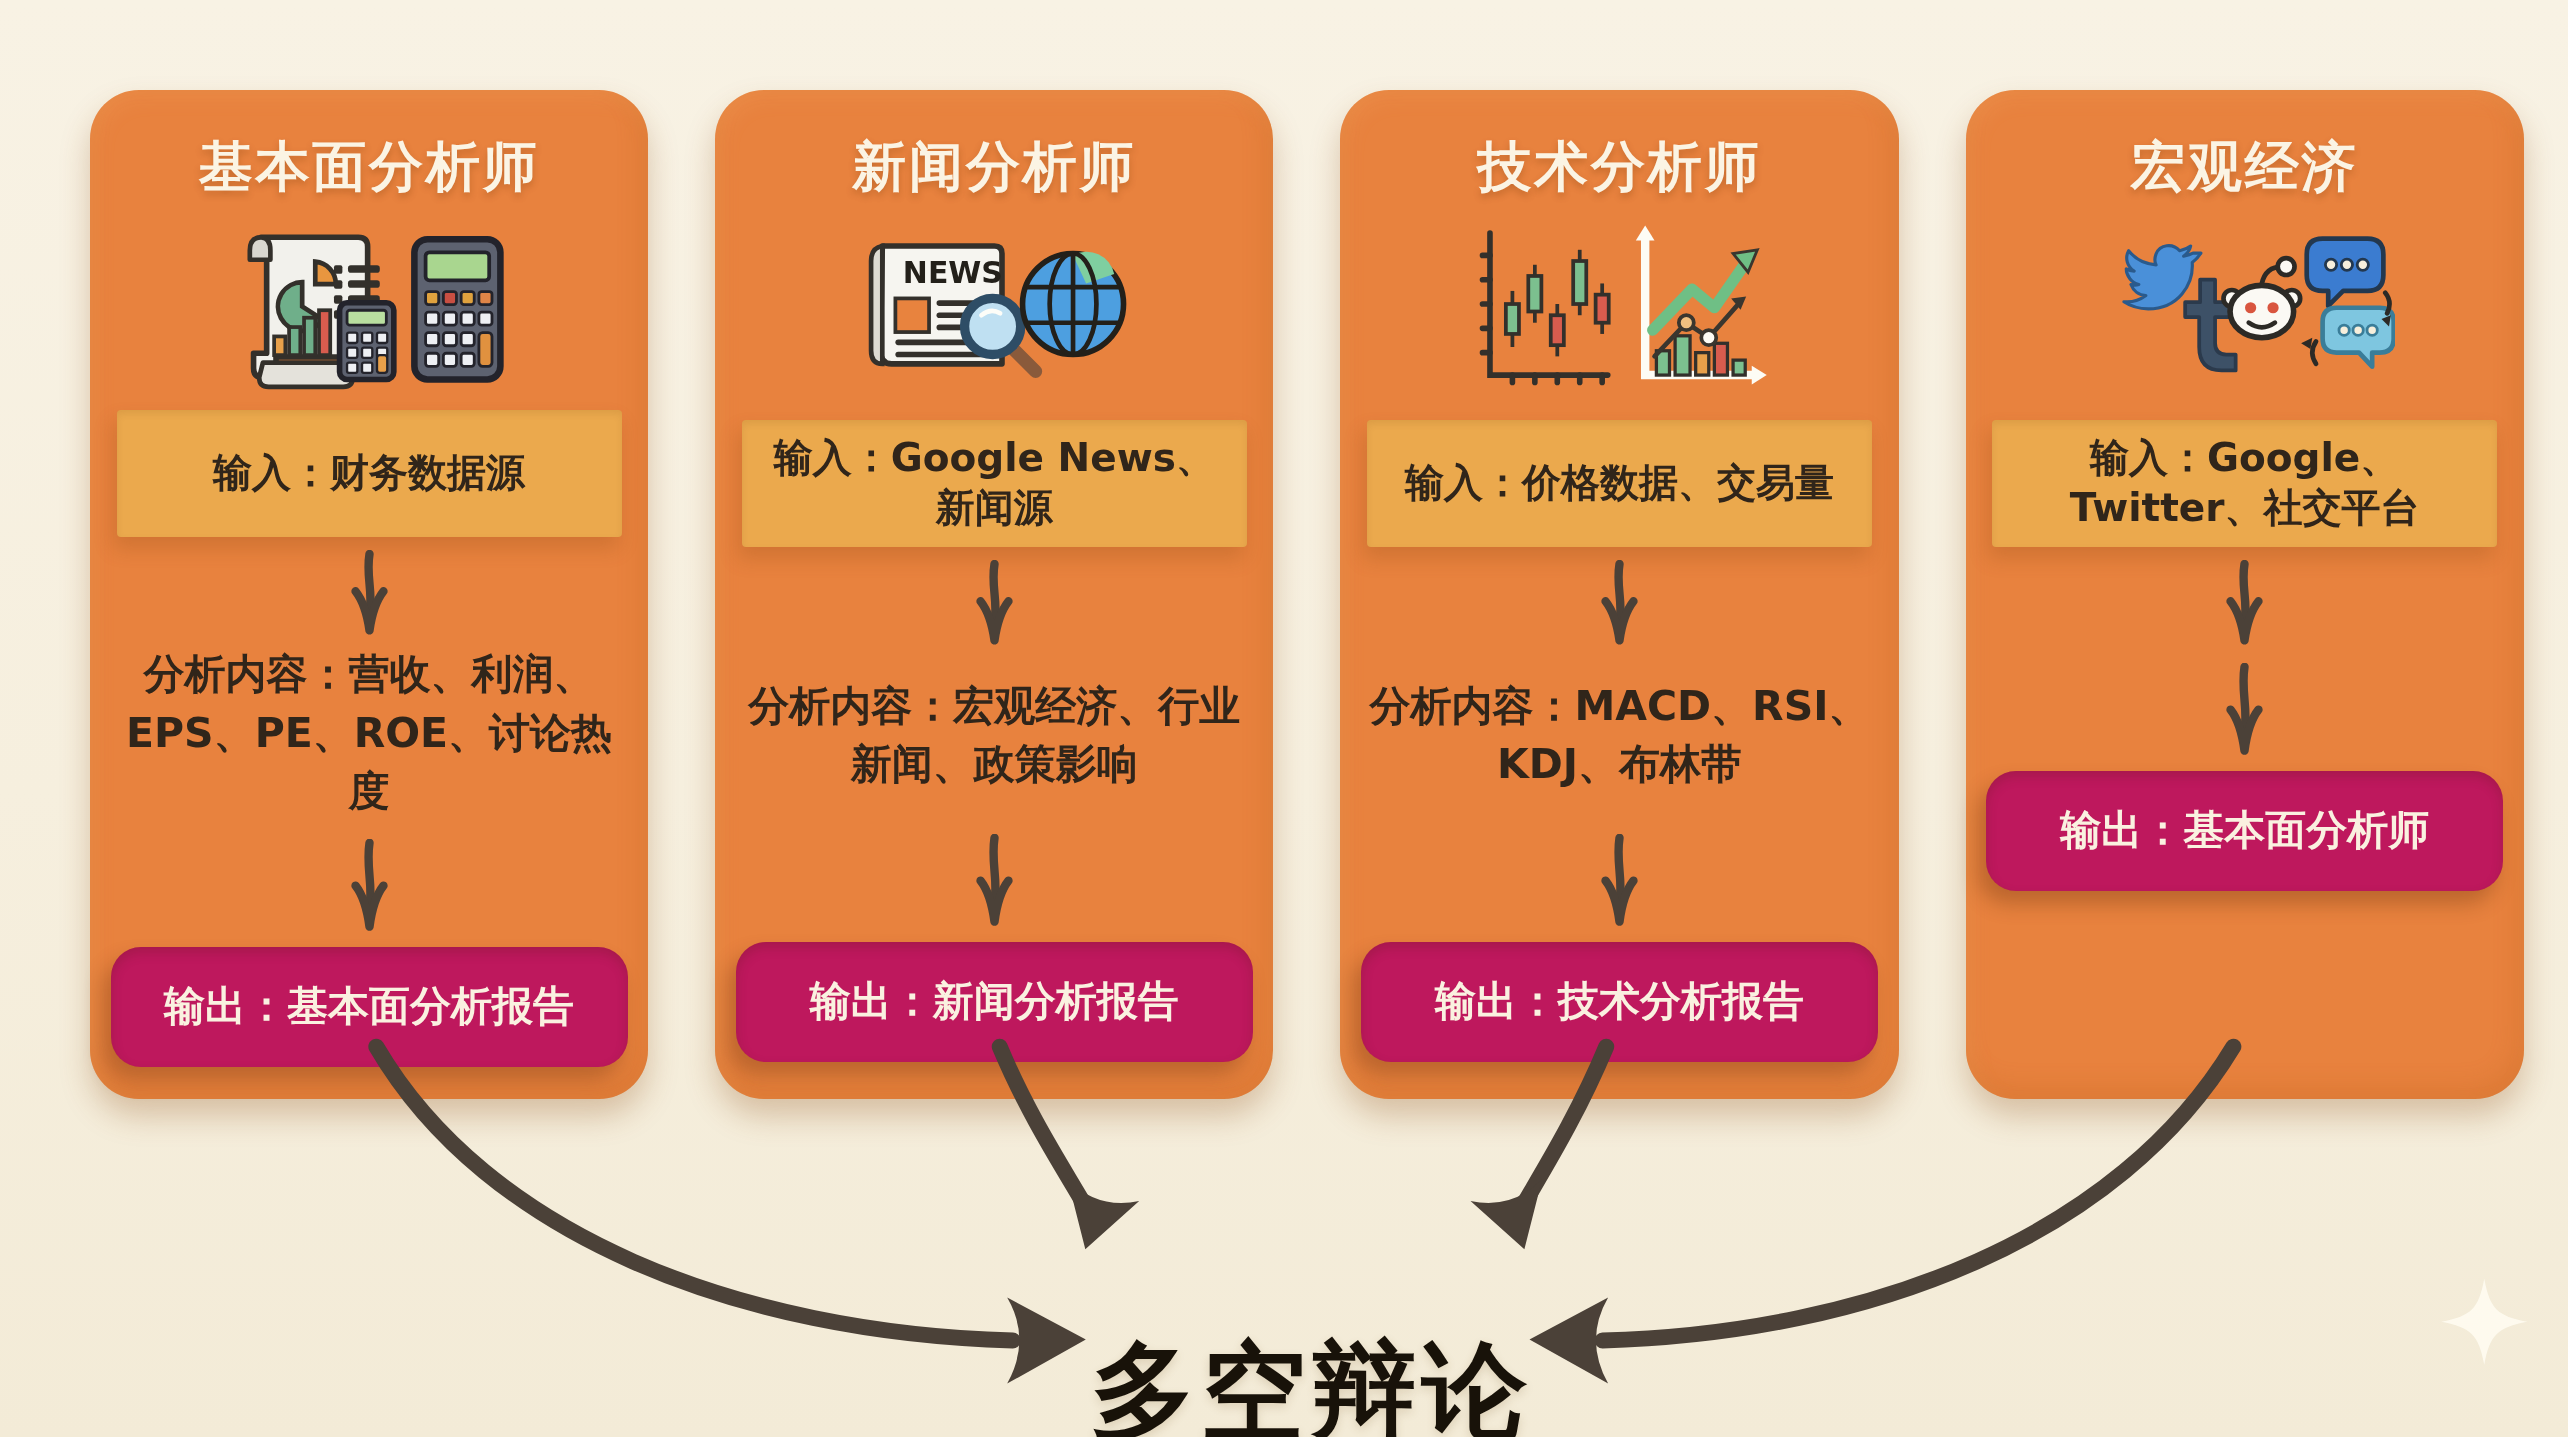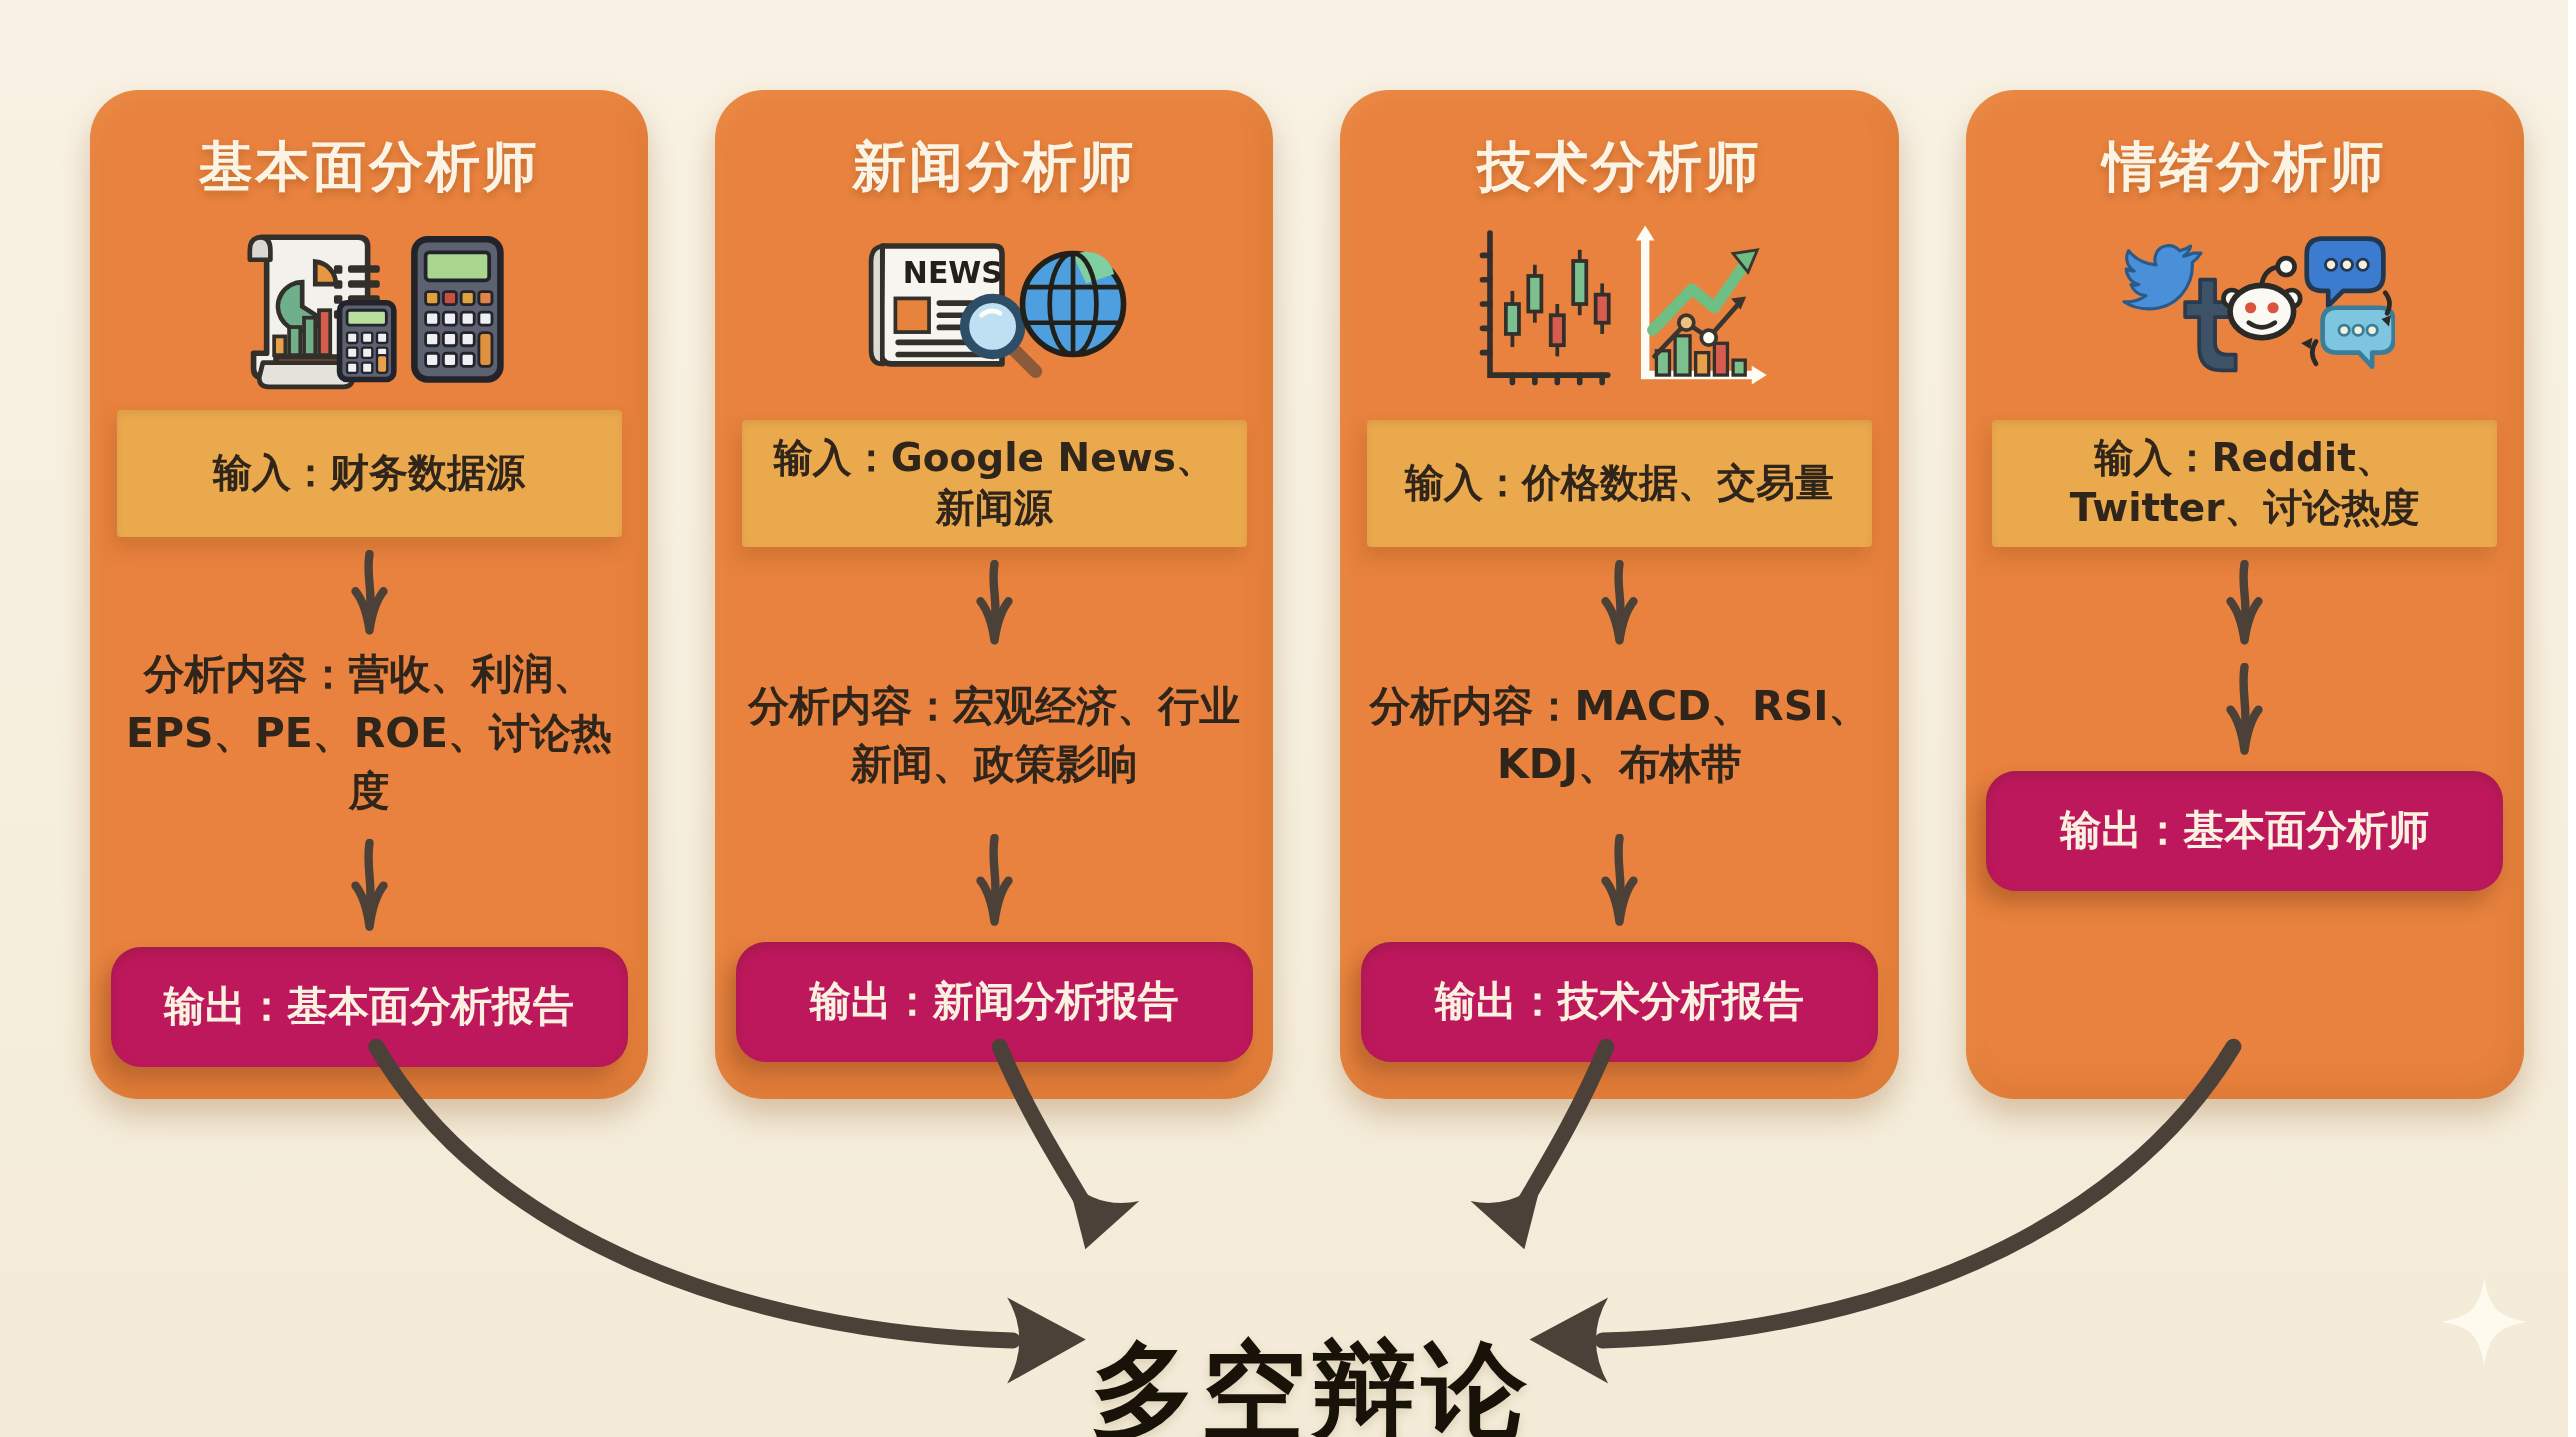--- a/index.html
+++ b/index.html
@@ -246,21 +246,21 @@
       </svg>
       <div class="analysis">分析内容：MACD、RSI、KDJ、布林带</div>
       <svg class="flow-arrow second" width="41" height="97" viewBox="0 0 44 104">
         <path d="M22 4 C18 30 26 50 22 72" stroke="#4b4138" stroke-width="9" fill="none" stroke-linecap="round"></path>
         <path d="M7 50 Q18 64 22 94 M37 50 Q26 64 22 94" stroke="#4b4138" stroke-width="9" fill="none" stroke-linecap="round" stroke-linejoin="round"></path>
       </svg>
       <div class="output-box">输出：技术分析报告</div>
     </section>
 
     <section class="card">
-      <div class="card-title">情绪分析师</div>
+      <div class="card-title">宏观经济</div>
       <div class="icon-row">
         <svg width="300" height="187" viewBox="0 0 320 200">
 
           <g transform="translate(12,14) scale(0.84)">
             <path d="M110 28 c-4 2 -8 3 -12 4 c4 -3 8 -8 9 -13 c-4 3 -9 5 -14 6 c-9 -10 -25 -8 -30 4 c-2 5 -2 10 0 14 c-14 -1 -27 -8 -35 -18 c-5 9 -2 20 7 26 c-3 0 -7 -1 -10 -3 c0 9 7 18 16 20 c-3 1 -7 1 -10 0 c3 8 10 14 19 14 c-8 6 -18 9 -28 8 c9 6 20 9 31 9 c38 0 58 -31 56 -59 c4 -3 8 -7 11 -12 z" fill="#4a90d9" stroke="#2a5a8c" stroke-width="4" stroke-linejoin="round"></path>
           </g>
 
           <g>
             <path d="M96 90 h16 v-24 h16 v24 h20 v16 h-20 v28 q0 12 12 12 h10 v17 h-15 q-24 0 -24 -25 v-32 h-15 z" fill="#3d5167" stroke="#2b3a4c" stroke-width="4" stroke-linejoin="round"></path>
           </g>
@@ -285,21 +285,21 @@
             <circle cx="266" cy="120" r="5.5" fill="#f7efdc" stroke="#3a7d99" stroke-width="3"></circle>
             <circle cx="281" cy="120" r="5.5" fill="#f7efdc" stroke="#3a7d99" stroke-width="3"></circle>
             <circle cx="296" cy="120" r="5.5" fill="#f7efdc" stroke="#3a7d99" stroke-width="3"></circle>
             <path d="M310 80 q8 10 2 22" fill="none" stroke="#2c2a26" stroke-width="5" stroke-linecap="round"></path>
             <path d="M316 104 l-10 4 8 8 z" fill="#2c2a26"></path>
             <path d="M236 132 q-8 12 0 24" fill="none" stroke="#2c2a26" stroke-width="5" stroke-linecap="round"></path>
             <path d="M232 128 l-2 12 -10 -6 z" fill="#2c2a26"></path>
           </g>
         </svg>
       </div>
-      <div class="io-box">输入：Reddit、Twitter、讨论热度</div>
+      <div class="io-box">输入：Google、Twitter、社交平台</div>
       <svg class="flow-arrow" width="41" height="90" viewBox="0 0 44 96">
         <path d="M22 4 C18 28 26 44 22 66" stroke="#4b4138" stroke-width="9" fill="none" stroke-linecap="round"></path>
         <path d="M7 44 Q18 58 22 86 M37 44 Q26 58 22 86" stroke="#4b4138" stroke-width="9" fill="none" stroke-linecap="round" stroke-linejoin="round"></path>
       </svg>
       <svg class="flow-arrow second" width="41" height="97" viewBox="0 0 44 104">
         <path d="M22 4 C18 30 26 50 22 72" stroke="#4b4138" stroke-width="9" fill="none" stroke-linecap="round"></path>
         <path d="M7 50 Q18 64 22 94 M37 50 Q26 64 22 94" stroke="#4b4138" stroke-width="9" fill="none" stroke-linecap="round" stroke-linejoin="round"></path>
       </svg>
       <div class="output-box">输出：基本面分析师</div>
     </section>

